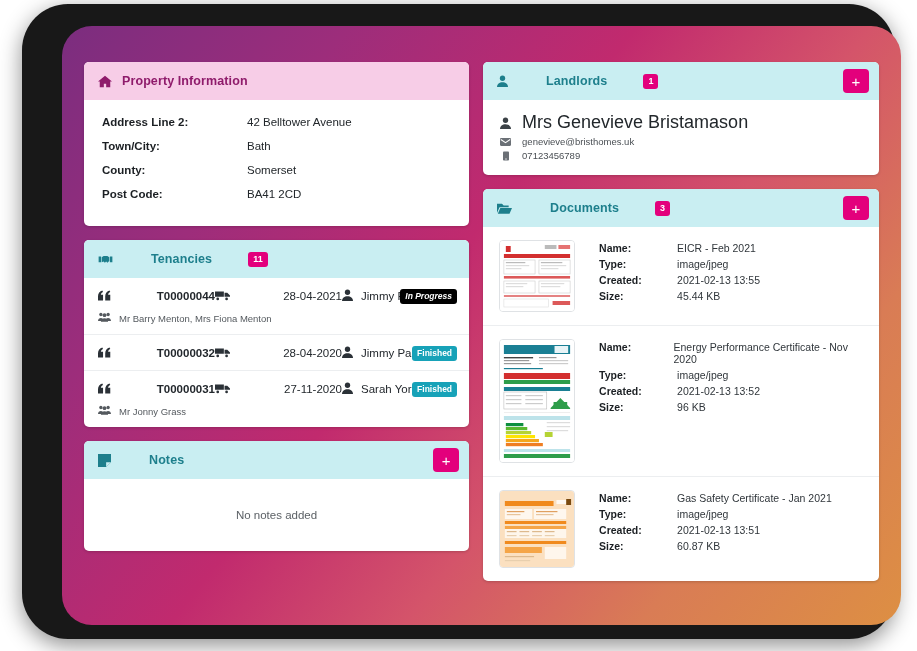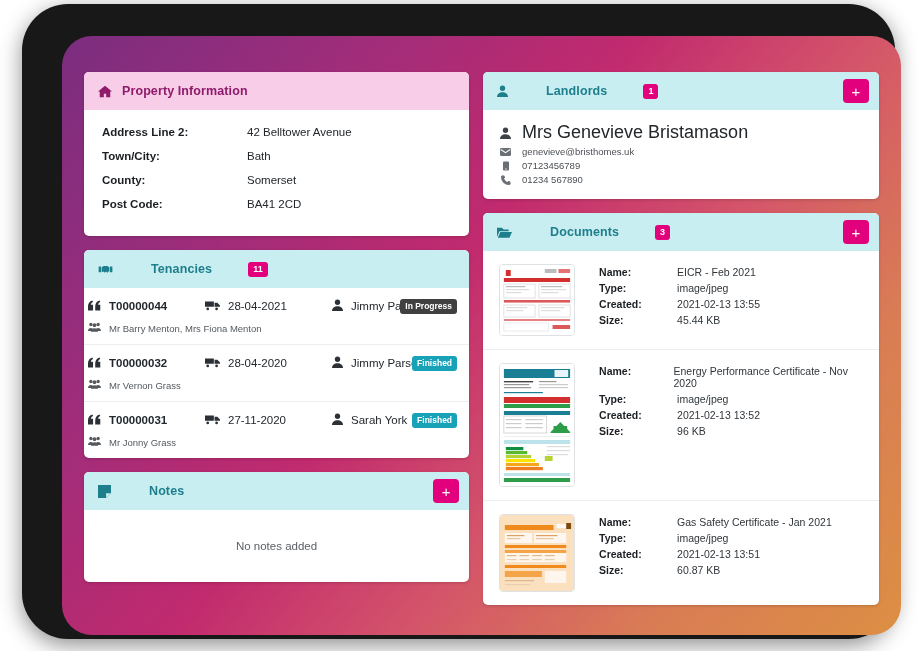--- a/index.html
+++ b/index.html
@@ -14,21 +14,21 @@
   #device-frame {
     position: absolute;
     left: 22px; top: 4px;
     width: 873px; height: 635px;
     background: #181818;
     border-radius: 46px;
     box-shadow: 0 6px 22px rgba(0,0,0,0.45);
   }
   #device-screen {
     position: absolute;
-    left: 40px; top: 32px;
+    left: 40px; top: 22px;
     width: 839px; height: 599px;
     border-radius: 30px;
     background: linear-gradient(128deg,
         #7b2d7f 0%,
         #9d2d7b 22%,
         #c12a6e 44%,
         #d4546a 62%,
         #d97c55 80%,
         #dd8f43 100%);
     overflow: hidden;
@@ -90,37 +90,38 @@
 
   
   .prop-body { padding: 16px 18px 22px 18px; }
   .prop-row { display: flex; margin-bottom: 12px; font-size: 11.5px; }
   .prop-row:last-child { margin-bottom: 4px; }
   .prop-label { width: 145px; font-weight: 700; color: #1b1f23; }
   .prop-value { color: #22272b; }
 
   
   .tenancy-row {
-    padding: 11px 14px 10px 4px;
+    padding: 11px 14px 10px 14px;
     border-bottom: 1px solid #eceef0;
     position: relative;
+    text-align: right;
   }
   .tenancy-row:last-child { border-bottom: none; }
   .ten-line1 { display: flex; align-items: center; font-size: 11.5px; color: #23282d; }
   .ten-ref { font-weight: 700; margin-left: 8px; width: 96px; }
   .ten-date { margin-left: 8px; width: 104px; }
   .ten-agent { margin-left: 8px; }
   .ten-line2 { display: flex; align-items: center; margin-top: 9px; font-size: 9.5px; color: #54595e; }
   .ten-tenants { margin-left: 8px; }
   .status {
     position: absolute; right: 12px; top: 11px;
     font-size: 8.5px; font-weight: 700; color: #fff;
     padding: 2px 5px; border-radius: 3px; line-height: 1.3;
   }
-  .status.green { background: #404040; }
+  .status.green { background: #000000; font-style: italic; }
   .status.teal  { background: #17a2b8; }
 
   
   .notes-body {
     height: 72px;
     display: flex; align-items: center; justify-content: center;
     font-size: 11.5px; color: #5c6166;
   }
 
   
@@ -255,31 +256,20 @@
             </span>
             <span class="ten-date">28-04-2020</span>
             <span>
               <svg width="11" height="12" viewBox="0 0 14 15">
                 <circle cx="7" cy="4" r="3.4" fill="#2b3137"></circle>
                 <path fill="#2b3137" d="M0 15c0-3.6 3.1-6 7-6s7 2.4 7 6H0z"></path>
               </svg>
             </span>
             <span class="ten-agent">Jimmy Parsons</span>
           </div>
-          <div class="ten-line2">
-            <span>
-              <svg width="13" height="10" viewBox="0 0 18 13">
-                <circle cx="4" cy="3" r="2.3" fill="#54595e"></circle>
-                  <circle cx="14" cy="3" r="2.3" fill="#54595e"></circle>
-                <circle cx="9" cy="4" r="2.6" fill="#54595e"></circle>
-                <path fill="#54595e" d="M0 12c0-2.3 1.8-4 4-4s4 1.7 4 4H0zm10 0c0-2.3 1.8-4 4-4s4 1.7 4 4h-8zm-6 1c0-2.6 2.2-4.6 5-4.6s5 2 5 4.6H4z"></path>
-              </svg>
-            </span>
-            <span class="ten-tenants">Mr Vernon Grass</span>
-          </div>
           <span class="status teal">Finished</span>
         </div>
 
         <div class="tenancy-row">
           <div class="ten-line1">
             <span>
               <svg width="13" height="11" viewBox="0 0 18 14">
                 <path fill="#2b3137" d="M0 8c0-4 2.5-7 6-8l1 2C5 3 4 4.5 4 6h3v8H0V8zm10 0c0-4 2.5-7 6-8l1 2c-2 1-3 2.5-3 4h3v8h-7V8z"></path>
               </svg>
             </span>
@@ -362,28 +352,20 @@
             <span class="txt">genevieve@bristhomes.uk</span>
           </div>
           <div class="ll-line">
             <span class="ll-ico">
               <svg width="6" height="10" viewBox="0 0 8 12">
                 <rect width="8" height="12" rx="1.2" fill="#6b7076"></rect>
                 <rect x="3" y="9.2" width="2" height="1.6" rx=".6" fill="#fff"></rect>
               </svg>
             </span>
             <span class="txt">07123456789</span>
-          </div>
-          <div class="ll-line">
-            <span class="ll-ico">
-              <svg width="10" height="10" viewBox="0 0 12 12">
-                <path fill="#6b7076" d="M2.2.4l2 .5.7 2.4-1.4 1a8 8 0 004.2 4.2l1-1.4 2.4.7.5 2c0 1.2-1 2.2-2.2 2.2A9.4 9.4 0 010 2.6C0 1.4 1 .4 2.2.4z"></path>
-              </svg>
-            </span>
-            <span class="txt">01234 567890</span>
           </div>
         </div>
       </div>
 
       <div class="card">
         <div class="card-head cyan">
           <span class="hd-icon">
             <svg width="15" height="12" viewBox="0 0 18 14">
               <path fill="#1d7f8c" d="M0 2h6l2 2h6v2H3L0 13V2z"></path>
               <path fill="#1d7f8c" d="M4 7h14l-3 7H1l3-7z"></path>

